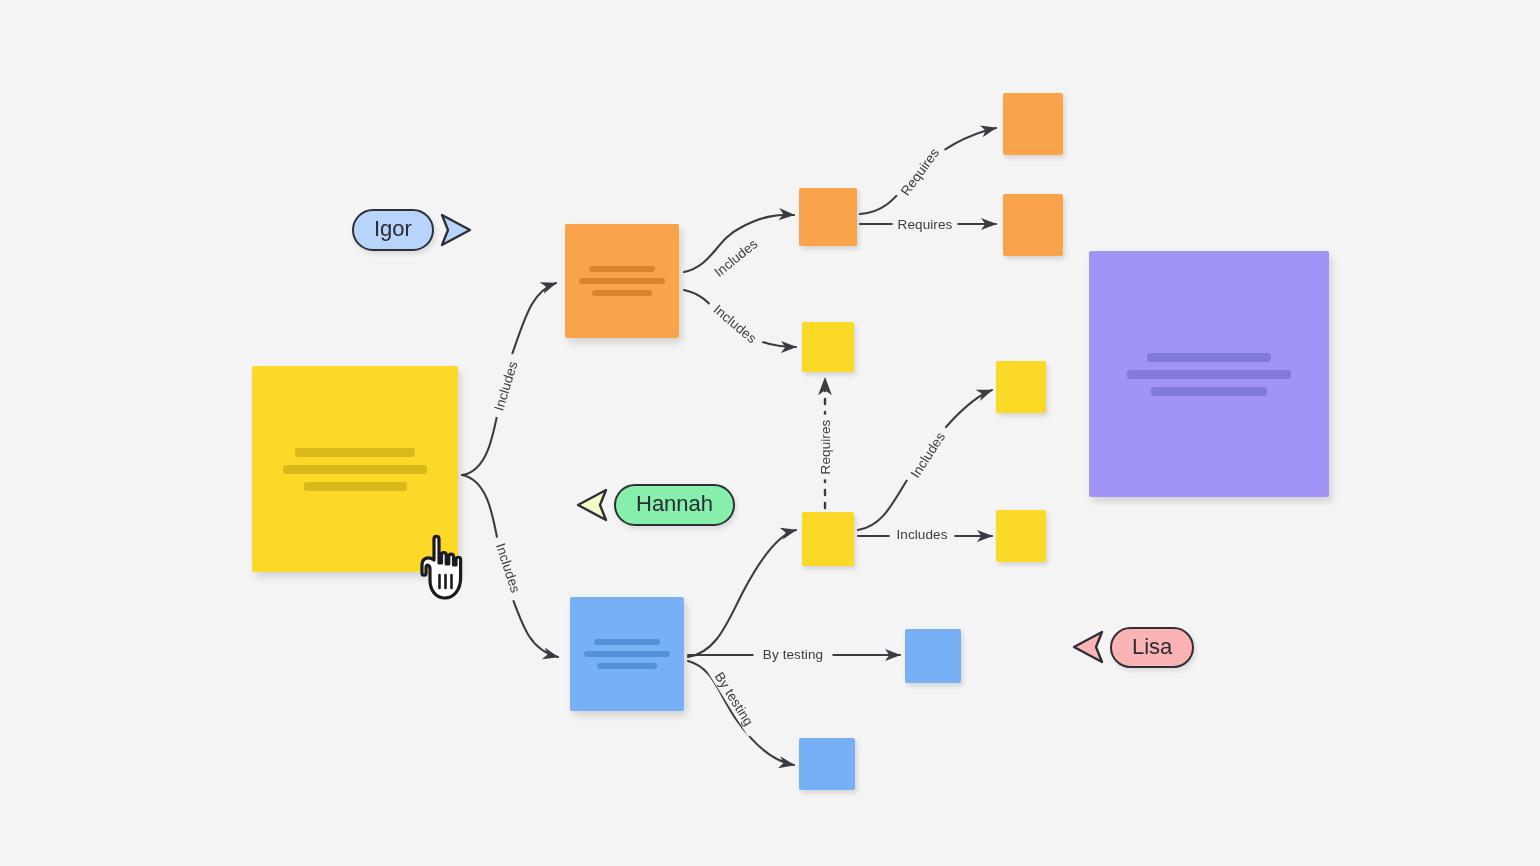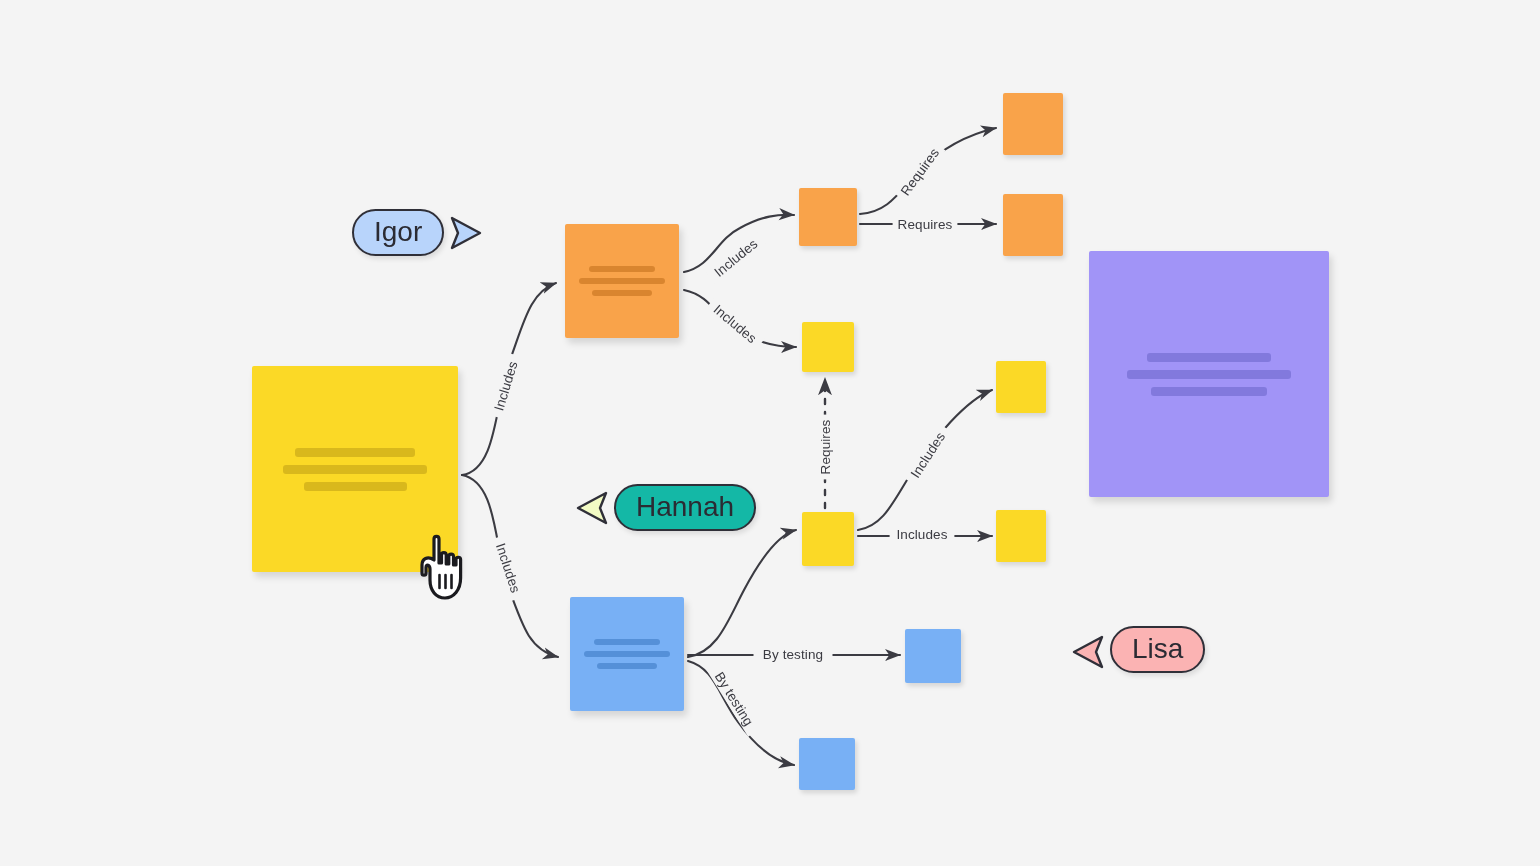--- a/index.html
+++ b/index.html
@@ -67,21 +67,21 @@
   
   .cursor-flag {
     position: absolute;
     display: flex;
     align-items: center;
   }
   .flag-pill {
     border-radius: 999px;
     border: 2px solid #2f2f38;
     padding: 6px 20px 8px 20px;
-    font-size: 28px;
+    font-size: 22px;
     line-height: 1.05;
     color: #2b2b33;
     box-shadow: 2px 3px 5px rgba(0,0,0,0.10);
     white-space: nowrap;
   }
   .pointer-svg { display: block; }
 
   .hand-cursor {
     position: absolute;
   }
@@ -195,21 +195,21 @@
       <div class="cursor-flag" style="left: 352px; top: 209px;">
         <div class="flag-pill" style="background: rgb(184, 212, 251);">Igor</div>
         <svg width="42" height="42" viewBox="0 0 42 42" class="pointer-svg">
           <path d="M8 6 L36 21 L8 36 L14 21 Z" fill="#b8d4fb" stroke="#2f2f38" stroke-width="2.4" stroke-linejoin="round"></path>
         </svg>
       </div>
       <div class="cursor-flag" style="left: 572px; top: 484px;">
         <svg width="42" height="42" viewBox="0 0 42 42" class="pointer-svg">
           <path d="M34 6 L6 21 L34 36 L28 21 Z" fill="#f2fbc4" stroke="#2f2f38" stroke-width="2.4" stroke-linejoin="round"></path>
         </svg>
-        <div class="flag-pill" style="background: #14b8a6;">Hannah</div>
+        <div class="flag-pill" style="background: #86efac;">Hannah</div>
       </div>
       <div class="cursor-flag" style="left: 1068px; top: 626px; align-items: flex-end;">
         <svg width="42" height="42" viewBox="0 0 42 42" class="pointer-svg">
           <path d="M34 6 L6 21 L34 36 L28 21 Z" fill="#fbb3b3" stroke="#2f2f38" stroke-width="2.4" stroke-linejoin="round"></path>
         </svg>
         <div class="flag-pill" style="background: rgb(251, 179, 179);">Lisa</div>
       </div>
     </div>
 
   <div class="hand-cursor" id="local-cursor" style="left: 420px; top: 533px;">

